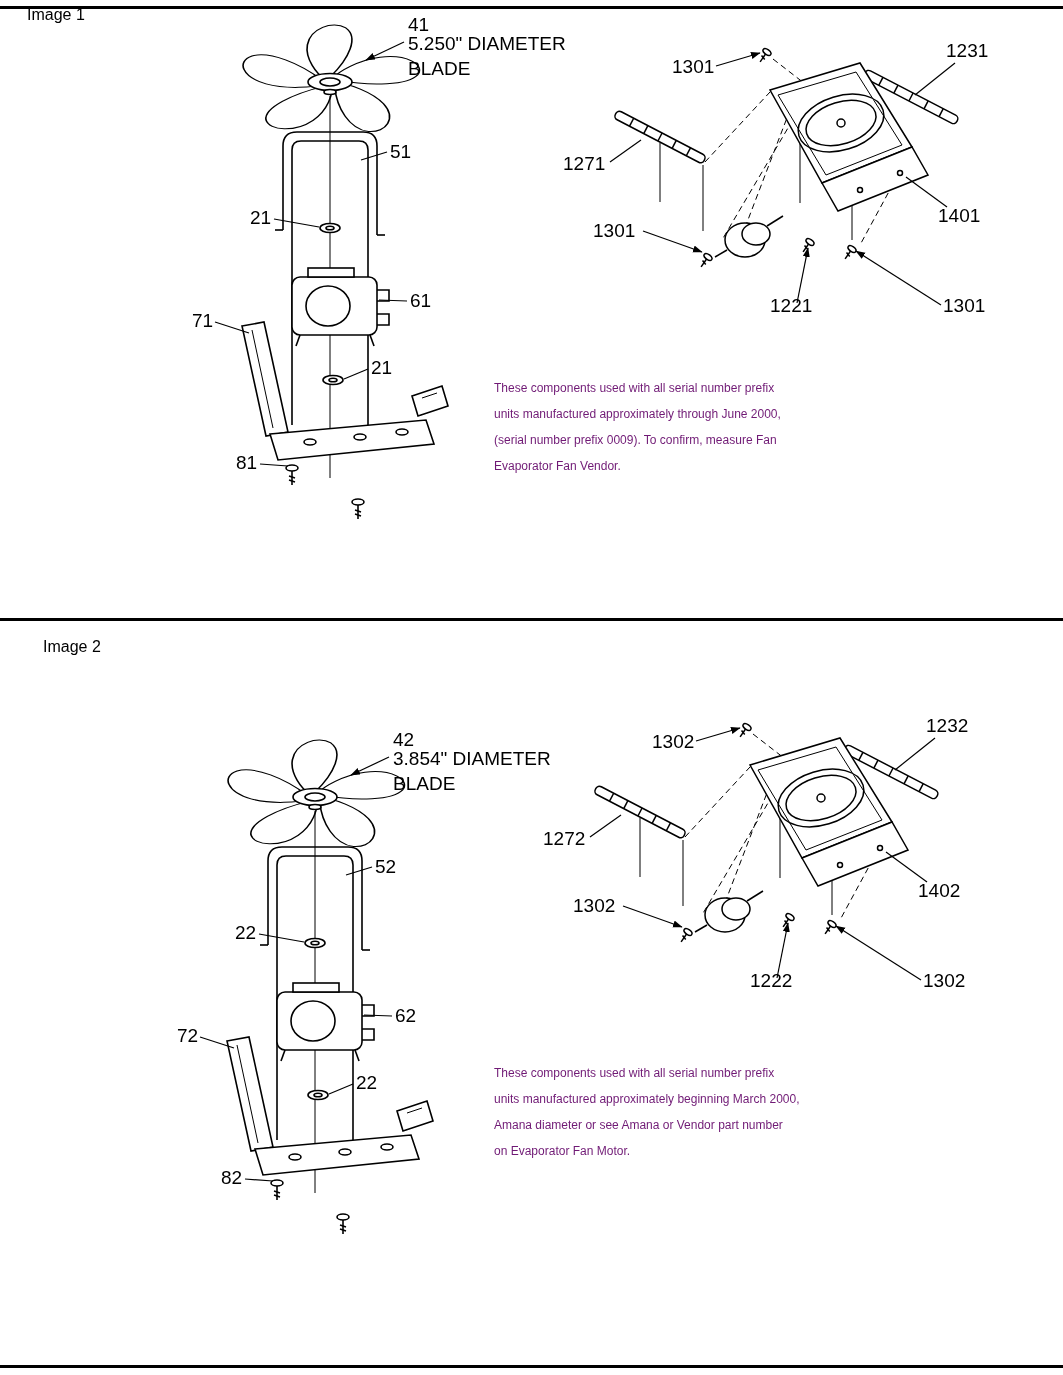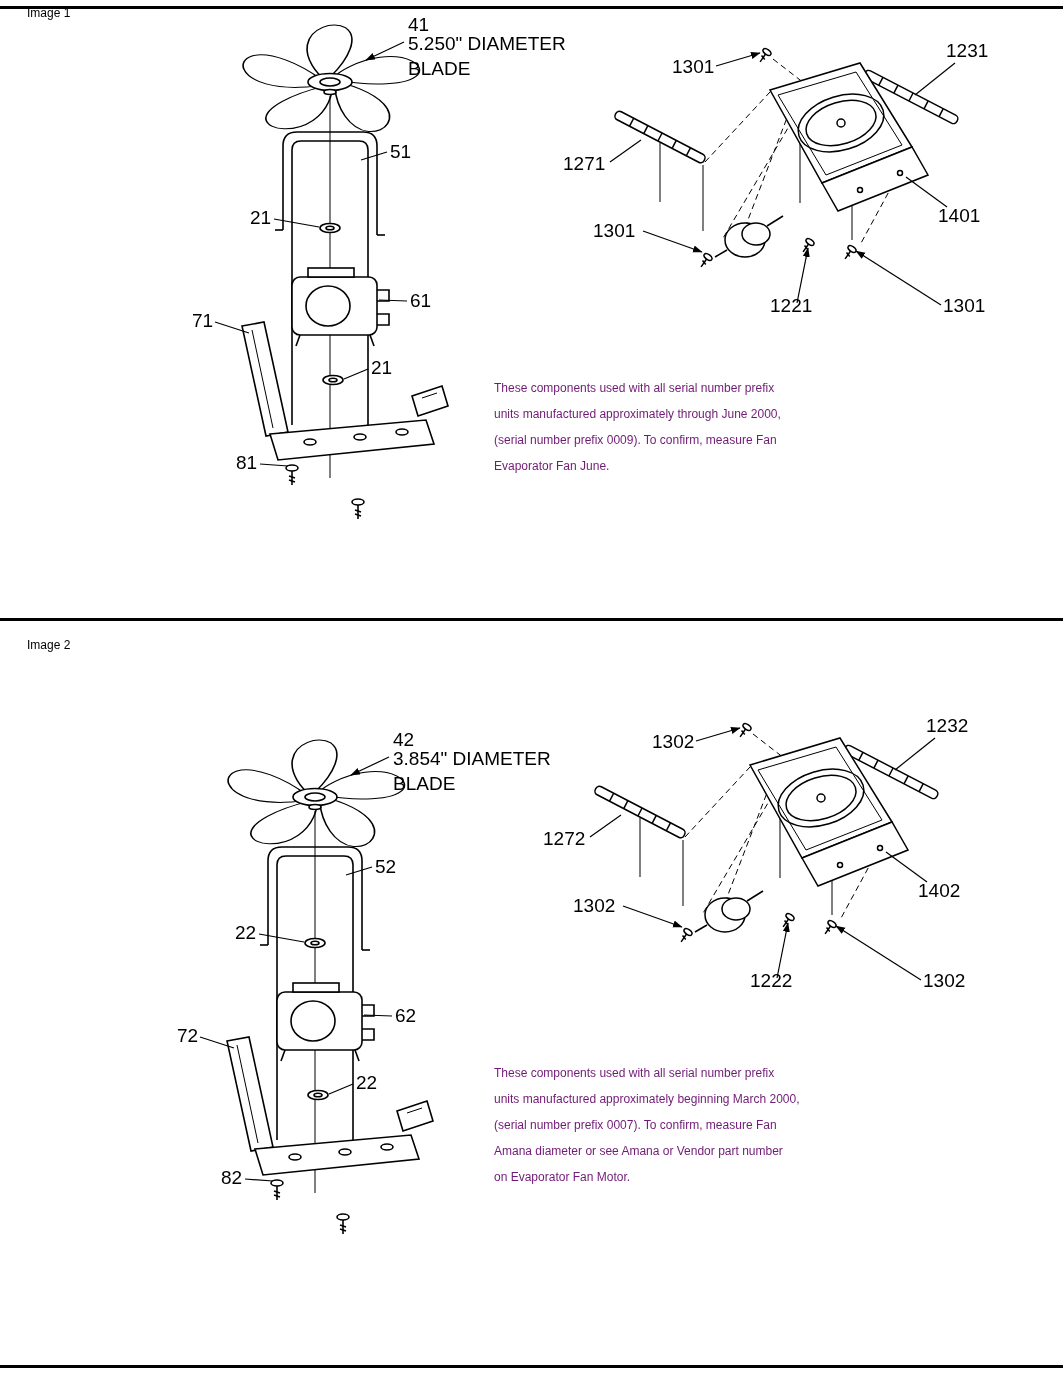--- a/index.html
+++ b/index.html
@@ -1,20 +1,20 @@
 <!DOCTYPE html>
 <html><head>
 <meta charset="utf-8">
 <style>
   html,body{margin:0;padding:0;background:#fff;}
   .page{position:relative;width:1063px;height:1375px;background:#fff;
         font-family:"Liberation Sans",sans-serif;color:#000;overflow:hidden;}
   .rule{position:absolute;left:0;width:1063px;height:3px;background:#000;}
   .img-section{position:absolute;left:0;width:1063px;}
-  .section-title{position:absolute;font-size:12px;color:#000;}
+  .section-title{position:absolute;font-size:16px;color:#000;}
   .art{position:absolute;left:0;top:0;}
   .art text{font-family:"Liberation Sans",sans-serif;font-size:19px;fill:#000;stroke:none;}
   .desc{position:absolute;font-size:12px;line-height:26px;white-space:nowrap;color:#701a75;}
   .desc span{display:block;}
 </style>
 </head>
 <body>
 
 <div class="page">
 
@@ -203,28 +203,28 @@
         <text x="593" y="237">1301</text>
         <text x="770" y="312">1221</text>
         <text x="943" y="312">1301</text>
       </g>
     </svg>
 
     <div class="desc" style="left:494px;top:375px">
       <span>These components used with all serial number prefix</span>
       <span>units manufactured approximately through June 2000,</span>
       <span>(serial number prefix 0009). To confirm, measure Fan</span>
-      <span>Evaporator Fan June.</span>
+      <span>Evaporator Fan Vendor.</span>
     </div>
   </section>
 
   <div class="rule" style="top:618px"></div>
 
   <section class="img-section" style="top:630px;height:745px">
-    <div class="section-title" style="left:27px;top:8px">Image 2</div>
+    <div class="section-title" style="left:43px;top:8px">Image 2</div>
 
     <svg class="art" width="1063" height="745" viewBox="0 0 1063 745">
 
       <g transform="translate(-15,85)">
         <use href="#fan-stack" transform="translate(180,30)"></use>
         <g stroke="#000" stroke-width="1.2">
           <line x1="404" y1="42" x2="366" y2="60" marker-end="url(#arrowhead)"></line>
           <line x1="387" y1="152" x2="361" y2="160"></line>
           <line x1="274" y1="219" x2="319" y2="227"></line>
           <line x1="407" y1="301" x2="379" y2="300"></line>
@@ -260,20 +260,19 @@
         <text x="938" y="222">1402</text>
         <text x="593" y="237">1302</text>
         <text x="770" y="312">1222</text>
         <text x="943" y="312">1302</text>
       </g>
     </svg>
 
     <div class="desc" style="left:494px;top:430px">
       <span>These components used with all serial number prefix</span>
       <span>units manufactured approximately beginning March 2000,</span>
-      <span>(serial number prefix 0007). To confirm, measure Fan</span>
       <span>Amana diameter or see Amana or Vendor part number</span>
       <span>on Evaporator Fan Motor.</span>
     </div>
   </section>
 
   <div class="rule" style="top:1365px"></div>
 </div>
 
 </body></html>

